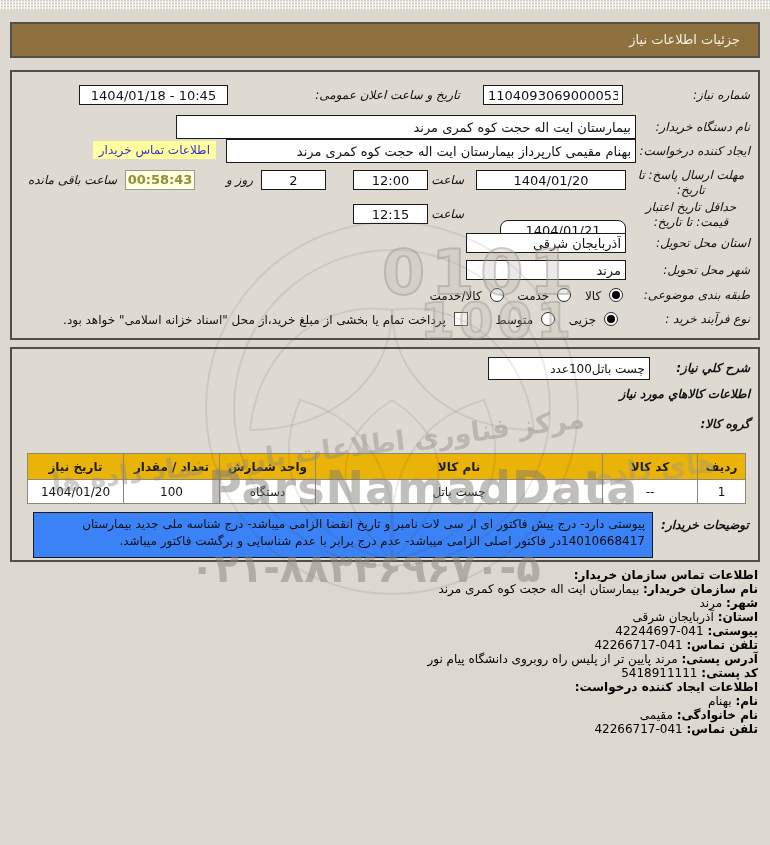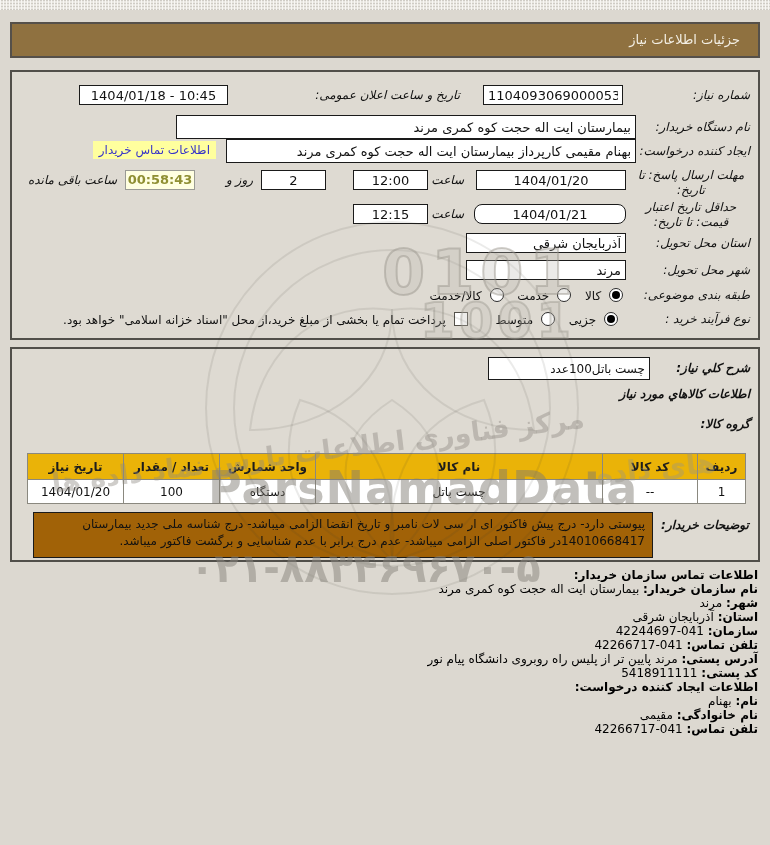--- a/index.html
+++ b/index.html
@@ -61,21 +61,21 @@
     background:#fff;font-size:12px;
   }
   table.items th{
     background:#eab308;font-weight:bold;border:1px solid #8a887f;
     height:25px;padding:0 2px;color:#1d1d1d;
   }
   table.items td{
     background:#fff;border:1px solid #8a887f;height:23px;text-align:center;padding:0 2px;
   }
   .notesbox{
-    position:absolute;background:#a16207;border:1px solid #1a1a1a;box-sizing:border-box;
+    position:absolute;background:#3b82f6;border:1px solid #1a1a1a;box-sizing:border-box;
     font-size:12px;line-height:17px;padding:3px 7px;text-align:right;
   }
   .contact{
     position:absolute;top:568px;right:12px;width:740px;
     font-size:12px;line-height:14px;text-align:right;color:#000;
   }
   .contact .line{margin-bottom:0px;}
   .num{direction:ltr;unicode-bidi:embed;}
   
   .wm{position:absolute;left:0;top:0;width:770px;height:845px;pointer-events:none;z-index:50;}
@@ -140,21 +140,21 @@
     <span class="lbl" style="right:294px;top:5px;">ساعت</span>
     <input class="box ltr" style="right: 330px; top: 2px; width: 75px;" readonly="" value="12:00">
     <input class="box ltr" style="right: 432px; top: 2px; width: 65px;" readonly="" value="2">
     <span class="lbl" style="right:505px;top:5px;">روز و</span>
     <span class="countdown" style="right:563px;top:2px;width:70px;">00:58:43</span>
     <span class="lbl" style="right:641px;top:5px;">ساعت باقی مانده</span>
   </div>
 
   <div class="row" style="top:128px;height:32px;">
     <span class="lbl wrap" style="right:8px;top:0;width:118px;">حداقل تاریخ اعتبار قیمت: تا تاریخ:</span>
-    <input class="box ltr" style="right: 132px; top: 4px; width: 152px; border-radius: 8px;" readonly="" value="1404/01/21">
+    <input class="box ltr" style="right: 132px; top: 20px; width: 126px; border-radius: 8px;" readonly="" value="1404/01/21">
     <span class="lbl" style="right:294px;top:7px;">ساعت</span>
     <input class="box ltr" style="right: 330px; top: 4px; width: 75px;" readonly="" value="12:15">
   </div>
 
   <div class="row" style="top:160px;height:24px;">
     <span class="lbl" style="right:8px;top:4px;">استان محل تحویل:</span>
     <input class="box rtl" style="right: 132px; top: 1px; width: 160px;" readonly="" value="آذربایجان شرقی">
   </div>
 
   <div class="row" style="top:187px;height:24px;">
@@ -249,21 +249,21 @@
     <span class="lbl wrap b" style="right:8px;top:6px;width:90px;">توضیحات خریدار:</span>
     <div class="notesbox" style="right:105px;top:0;width:620px;height:46px;">پیوستی دارد- درج پیش فاکتور ای ار سی لات نامبر و تاریخ انقضا الزامی میباشد- درج شناسه ملی جدید بیمارستان 14010668417در فاکتور اصلی الزامی میباشد- عدم درج برابر با عدم شناسایی و برگشت فاکتور میباشد.</div>
   </div>
 </div>
 
 <div class="contact">
   <div class="line b">اطلاعات تماس سازمان خریدار:</div>
   <div class="line"><span class="b">نام سازمان خریدار:</span> <span>بیمارستان ایت اله حجت کوه کمری مرند</span></div>
   <div class="line"><span class="b">شهر:</span> <span>مرند</span></div>
   <div class="line"><span class="b">استان:</span> <span>آذربایجان شرقی</span></div>
-  <div class="line"><span class="b">سازمان:</span> <span class="num">42244697-041</span></div>
+  <div class="line"><span class="b">پیوستی:</span> <span class="num">42244697-041</span></div>
   <div class="line"><span class="b">تلفن تماس:</span> <span class="num">42266717-041</span></div>
   <div class="line"><span class="b">آدرس پستی:</span> <span>مرند پایین تر از پلیس راه روبروی دانشگاه پیام نور</span></div>
   <div class="line"><span class="b">کد پستی:</span> <span class="num">5418911111</span></div>
   <div class="line b">اطلاعات ایجاد کننده درخواست:</div>
   <div class="line"><span class="b">نام:</span> <span>بهنام</span></div>
   <div class="line"><span class="b">نام خانوادگی:</span> <span>مقیمی</span></div>
   <div class="line"><span class="b">تلفن تماس:</span> <span class="num">42266717-041</span></div>
 </div>
 
 <div class="wm">

